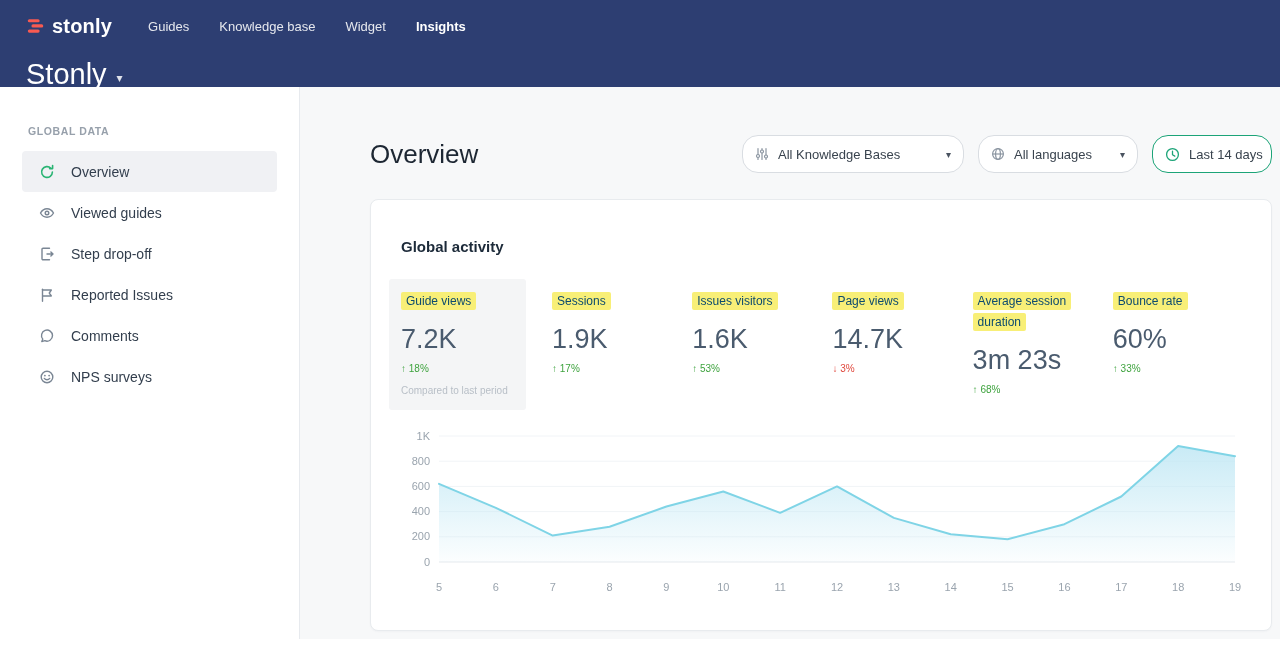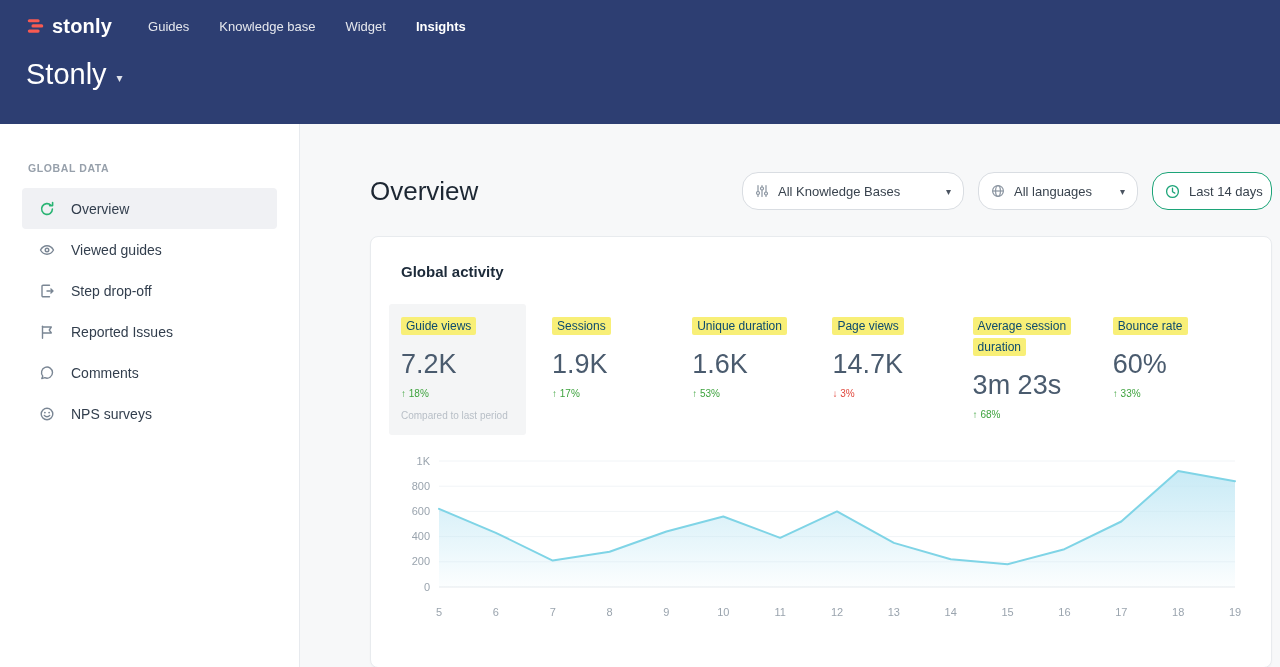--- a/index.html
+++ b/index.html
@@ -1,20 +1,20 @@
 <!DOCTYPE html>
 <html><head>
 <meta charset="utf-8">
 <style>
   * { box-sizing: border-box; margin: 0; padding: 0; }
   html, body { width: 1280px; height: 667px; overflow: hidden; }
   body { font-family: "Liberation Sans", sans-serif; background: #ffffff; }
 
   
-  .header { height: 124px; background: #2d3e72; padding: 10px 0 0 26px; }
+  .header { height: 87px; background: #2d3e72; padding: 10px 0 0 26px; }
   .header-top { display: flex; align-items: center; height: 32px; }
   .logo { display: flex; align-items: center; gap: 6px; cursor: pointer; }
   .logo-text { color: #ffffff; font-size: 20px; font-weight: 700; letter-spacing: .2px; }
   .top-nav { display: flex; align-items: center; gap: 30px; margin-left: 36px; }
   .top-nav-item { color: rgba(255,255,255,.88); font-size: 13px; cursor: pointer; }
   .top-nav-item.active { color: #ffffff; font-weight: 700; }
   .workspace-row { margin-top: 16px; display: flex; align-items: center; gap: 10px; }
   .workspace-name { color: #ffffff; font-size: 29px; font-weight: 400; }
   .workspace-caret { color: rgba(255,255,255,.85); font-size: 12px; margin-top: 6px; }
 
@@ -35,21 +35,21 @@
   .page-title { font-size: 26px; font-weight: 400; color: #1d2733; }
   .filters { display: flex; align-items: center; gap: 14px; }
   .filter { height: 38px; background: #ffffff; border: 1px solid #d9dde2; border-radius: 16px; display: flex; align-items: center; gap: 9px; padding: 0 12px; cursor: pointer; }
   .filter-label { font-size: 13px; color: #39434e; white-space: nowrap; }
   .filter-caret { color: #4a5360; font-size: 10px; margin-left: auto; padding-left: 8px; }
   .filter.kb { width: 222px; }
   .filter.lang { width: 160px; }
   .filter.date { width: 120px; border: 1px solid #1ca478; }
 
   
-  .card { margin-top: 26px; height: 432px; background: #ffffff; border: 1px solid #e8ebee; border-radius: 8px; padding: 26px 30px; box-shadow: 0 1px 2px rgba(30,40,60,.03); }
+  .card { margin-top: 26px; height: 432px; background: #ffffff; border: 1px solid #e8ebee; border-radius: 8px; padding: 38px 30px; box-shadow: 0 1px 2px rgba(30,40,60,.03); }
   .card-title { font-size: 15px; font-weight: 700; color: #1c2a39; }
 
   
   .metrics { display: flex; margin: 24px 0 0 -12px; }
   .metric { flex: 1; padding: 12px; cursor: pointer; }
   .metric.selected { flex: 0 0 137px; background: #f4f5f6; border-radius: 3px; margin-right: 14px; }
   .metric-label { display: inline; background: #f8ef77; color: #0c4a6e; font-size: 12px; line-height: 1.75; padding: 2px 5px; border-radius: 2px; -webkit-box-decoration-break: clone; box-decoration-break: clone; }
   .metric-value { margin-top: 12px; font-size: 27px; color: #4a5b6e; font-weight: 400; }
   .metric-change { margin-top: 8px; font-size: 10px; font-weight: 400; }
   .metric-change.up { color: #3ea33e; }
@@ -210,21 +210,21 @@
           <div class="metric-note">Compared to last period</div>
         </div>
 
         <div class="metric">
           <span class="metric-label">Sessions</span>
           <div class="metric-value">1.9K</div>
           <div class="metric-change up"><span>↑</span> <span>17%</span></div>
         </div>
 
         <div class="metric">
-          <span class="metric-label">Unique duration</span>
+          <span class="metric-label">Issues visitors</span>
           <div class="metric-value">1.6K</div>
           <div class="metric-change up"><span>↑</span> <span>53%</span></div>
         </div>
 
         <div class="metric">
           <span class="metric-label">Page views</span>
           <div class="metric-value">14.7K</div>
           <div class="metric-change down"><span>↓</span> <span>3%</span></div>
         </div>
 

